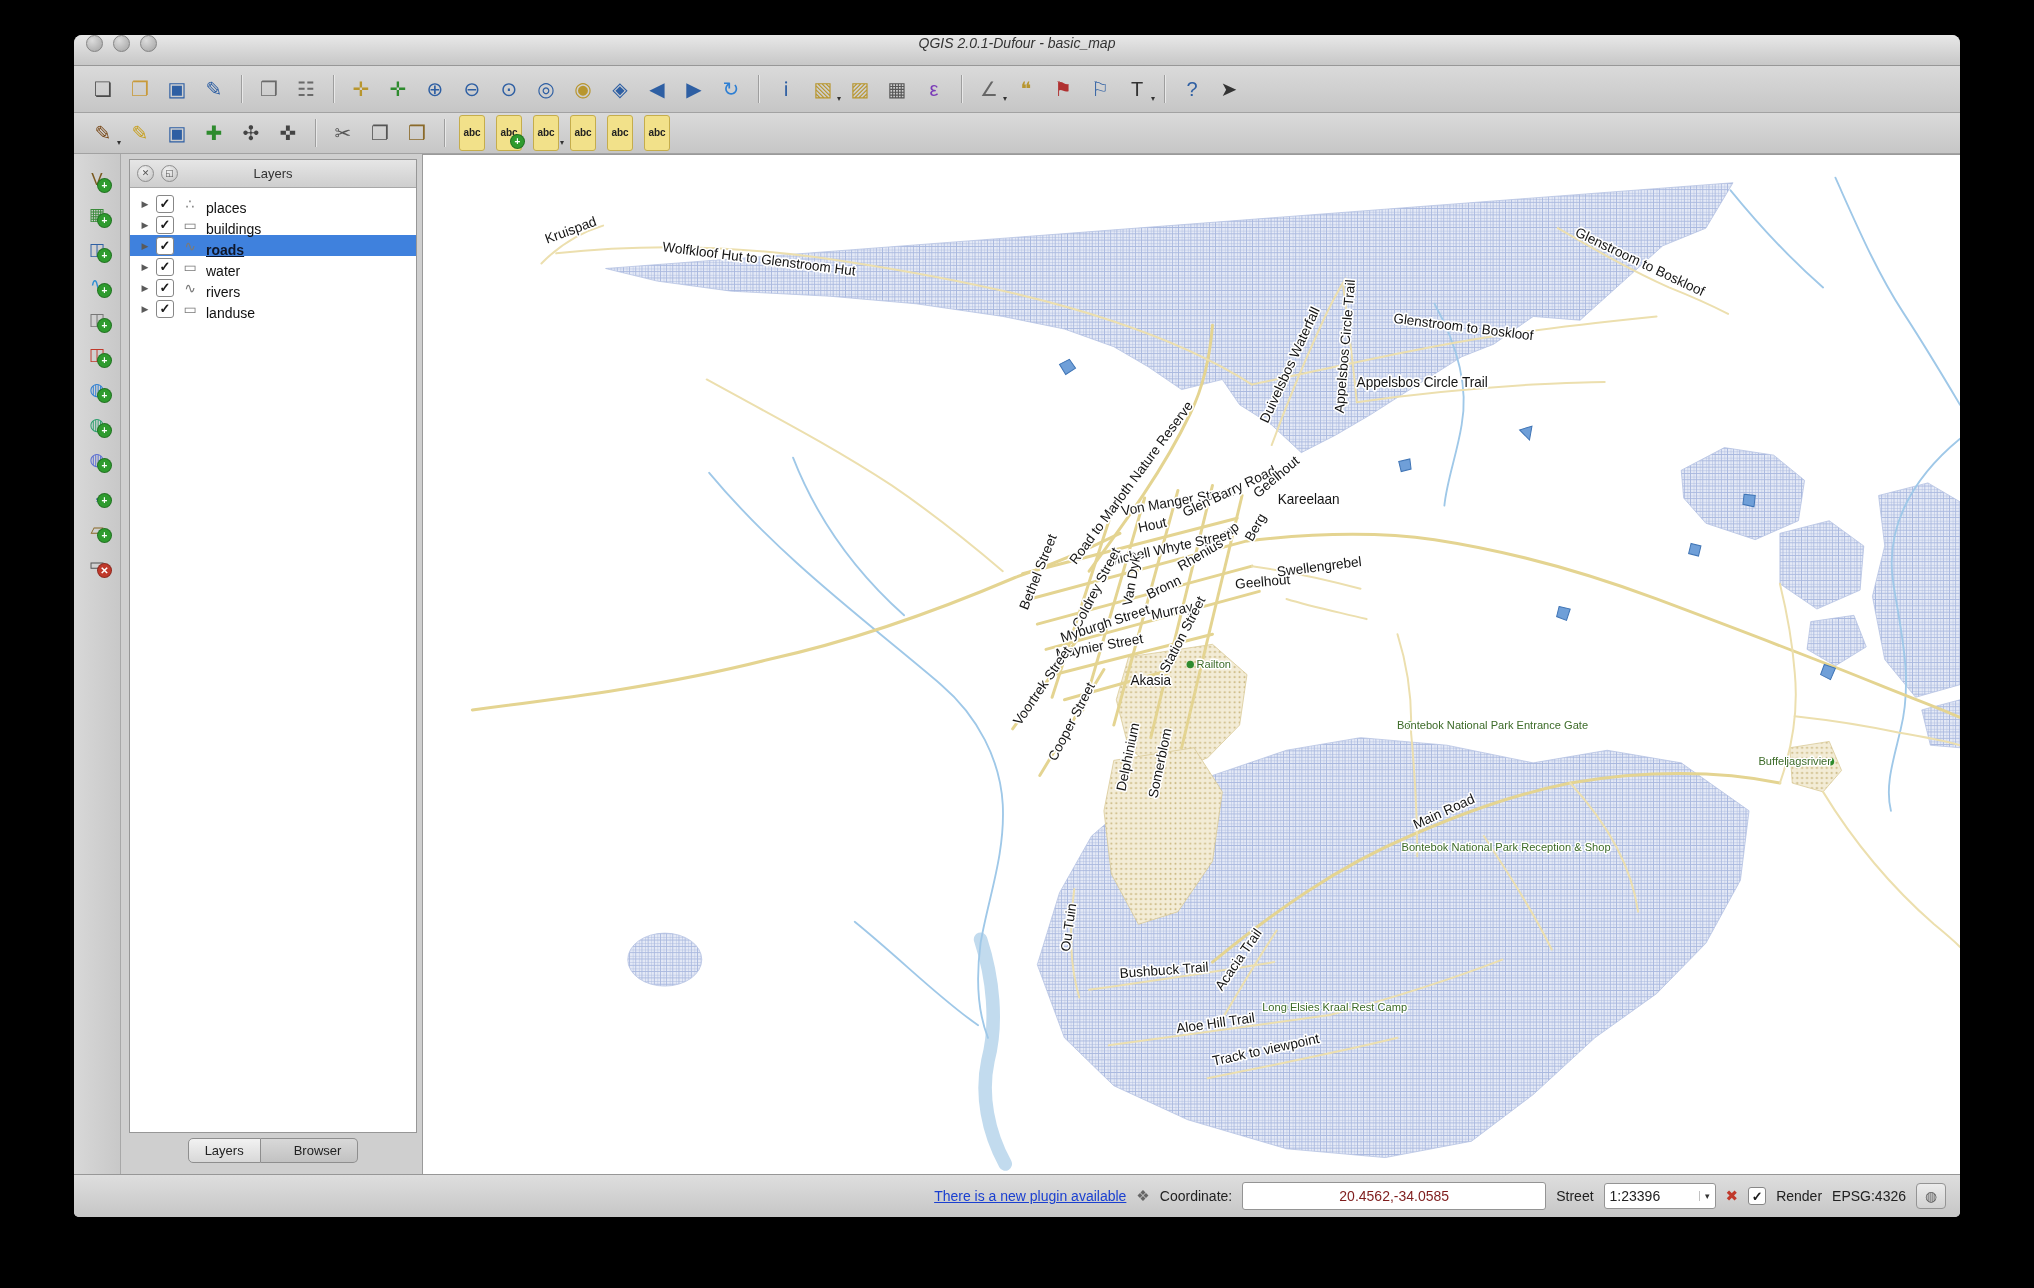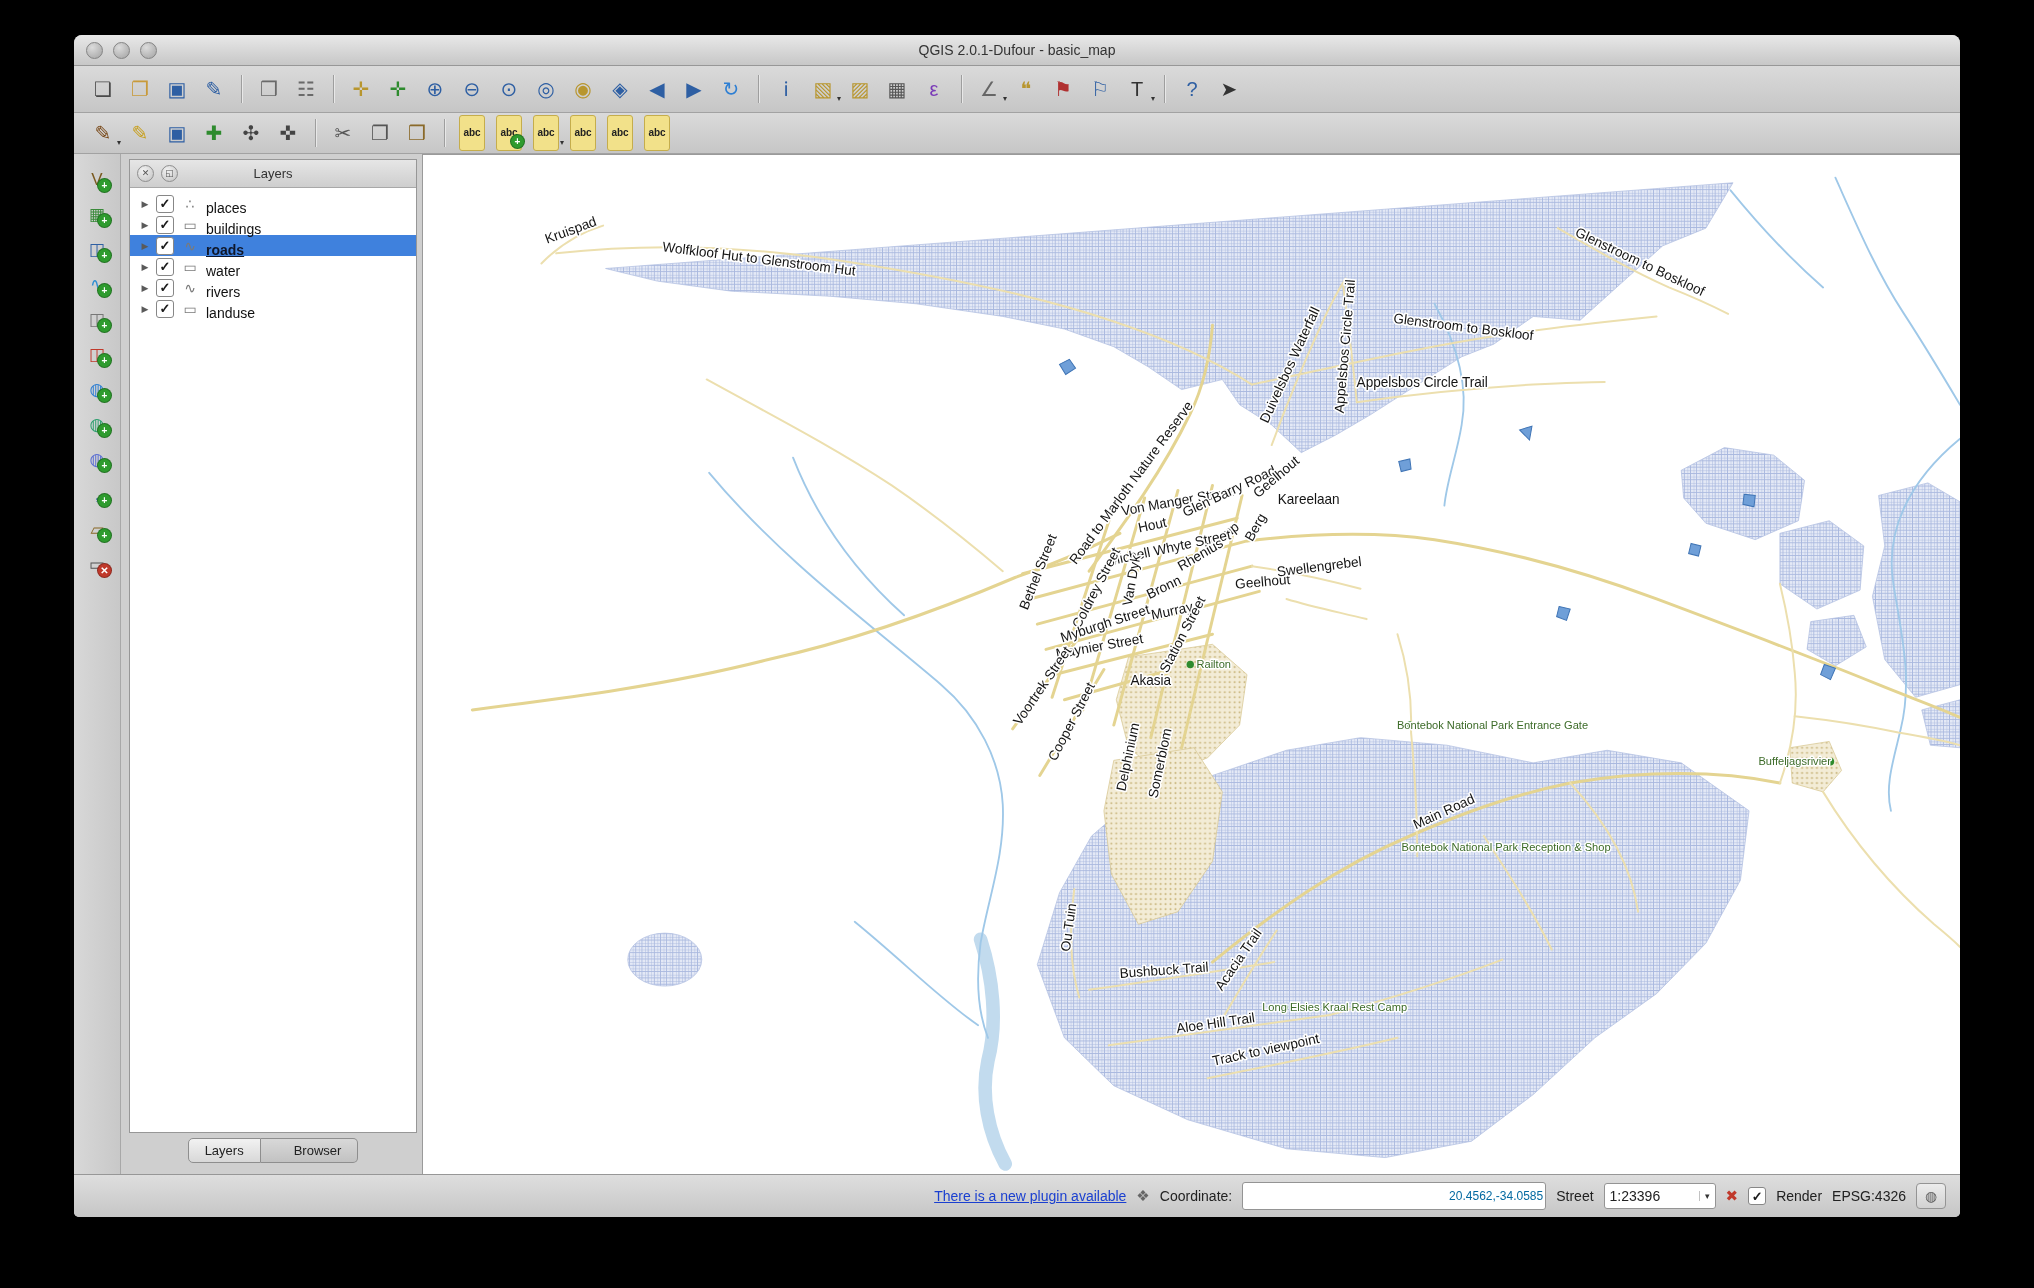--- a/index.html
+++ b/index.html
@@ -1,21 +1,21 @@
 <!DOCTYPE html>
 <html><head>
 <meta charset="utf-8">
 <style>
   html,body{margin:0;padding:0;width:2034px;height:1288px;background:#000;overflow:hidden;
     font-family:"Liberation Sans",sans-serif;-webkit-font-smoothing:antialiased;}
   .window{position:absolute;left:74px;top:35px;width:1886px;height:1182px;background:#cfcfcf;
     border-radius:8px 8px 5px 5px;box-shadow:0 25px 70px rgba(0,0,0,.65);display:flex;flex-direction:column;overflow:hidden;}
   
   .titlebar{height:30px;background:linear-gradient(#e8e8e8,#c7c7c7);border-bottom:1px solid #979797;
-    display:flex;align-items:center;position:relative;flex:0 0 auto;}
+    display:flex;position:relative;flex:0 0 auto;font-style:italic;}
   .traffic{display:flex;gap:10px;margin-left:12px;z-index:2;}
   .tl{width:15px;height:15px;border-radius:50%;background:radial-gradient(circle at 35% 30%,#dcdcdc,#a2a2a2);
     border:1px solid #848484;}
   .title{position:absolute;left:0;right:0;text-align:center;font-size:14px;color:#333;}
   
   .toolbar{background:linear-gradient(#dadada,#c6c6c6);border-bottom:1px solid #a2a2a2;
     display:flex;align-items:center;padding:0 12px;gap:3px;flex:0 0 auto;}
   .toolbar.row1{height:46px;}
   .toolbar.row2{height:40px;}
   .tool-btn{position:relative;width:34px;height:34px;display:flex;align-items:center;justify-content:center;border-radius:5px;cursor:default;}
@@ -68,21 +68,21 @@
   .landuse{fill:url(#lupat);stroke:#b3c0e2;stroke-width:.6;}
   .bldg{fill:url(#bpat);stroke:#d8c894;stroke-width:.6;}
   .waterpoly{fill:#6f9fd8;stroke:#3f74b5;stroke-width:.8;}
   
   .statusbar{height:42px;background:linear-gradient(#dedede,#c6c6c6);border-top:1px solid #979797;
     display:flex;align-items:center;font-size:14px;color:#222;padding:0 14px;gap:10px;flex:0 0 auto;}
   .sb-spacer{flex:1;}
   .plugin-link{color:#1a3fd0;text-decoration:underline;}
   .sb-icon{font-size:15px;color:#666;}
   .coord-input{width:298px;height:24px;background:#fff;border:1px solid #949494;border-radius:3px;
-    text-align:right;font-size:12px;font-family:"Liberation Sans",sans-serif;color:#0369a1;}
+    text-align:center;font-size:14px;font-family:"Liberation Sans",sans-serif;color:#7f1d1d;}
   .scale-combo{width:100px;height:24px;background:#fff;border:1px solid #949494;border-radius:3px;
     display:flex;align-items:center;justify-content:space-between;padding:0 5px;}
   .combo-arrow{font-size:9px;color:#333;border-left:1px solid #c2c2c2;padding-left:5px;}
   .sb-check{width:16px;height:16px;border:1px solid #878787;background:#fff;border-radius:3px;
     display:flex;align-items:center;justify-content:center;}
   .crs-chip{width:28px;height:24px;border:1px solid #949494;border-radius:4px;background:linear-gradient(#ececec,#d2d2d2);
     display:flex;align-items:center;justify-content:center;font-size:14px;color:#555;}
 </style>
 </head>
 <body>

